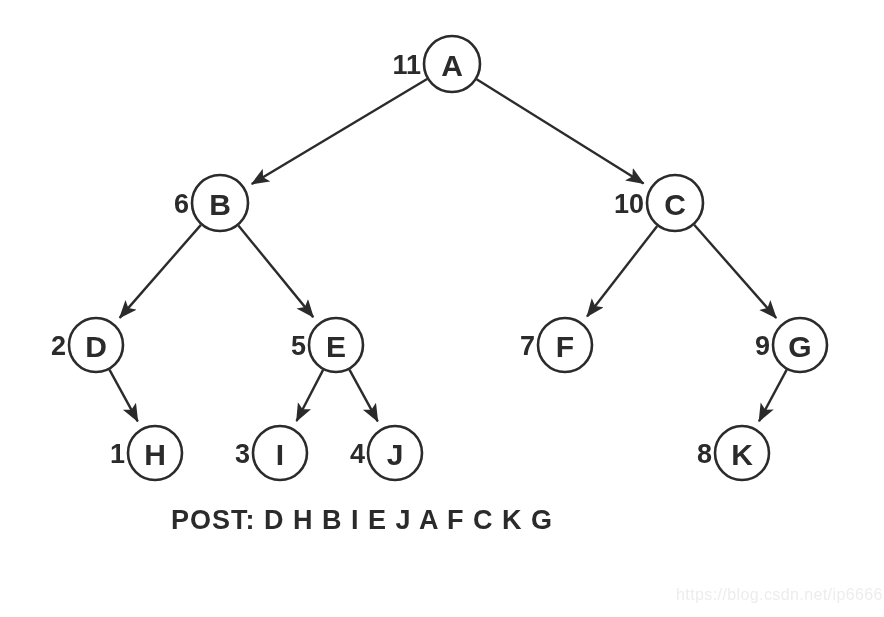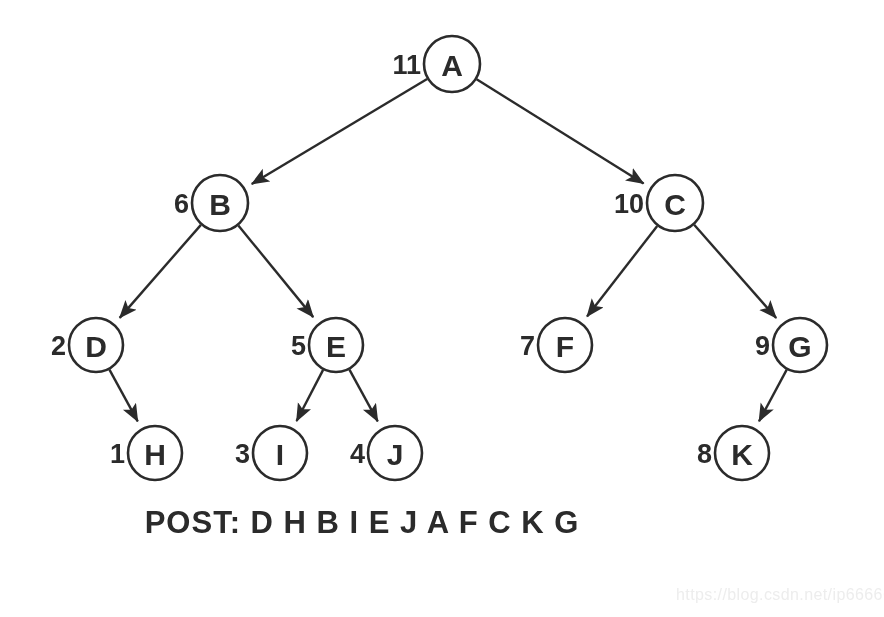--- a/index.html
+++ b/index.html
@@ -51,21 +51,21 @@
     fill: none;
   }
   .caption {
     position: absolute;
     left: 0;
     top: 505px;
     width: 724px;
     text-align: center;
     font-family: "Liberation Sans", sans-serif;
     font-weight: bold;
-    font-size: 31px;
+    font-size: 27px;
     letter-spacing: 1px;
     color: #2b2b2b;
     white-space: pre;
   }
   .watermark {
     position: absolute;
     left: 676px;
     top: 586px;
     font-family: "Liberation Sans", sans-serif;
     font-size: 16px;

